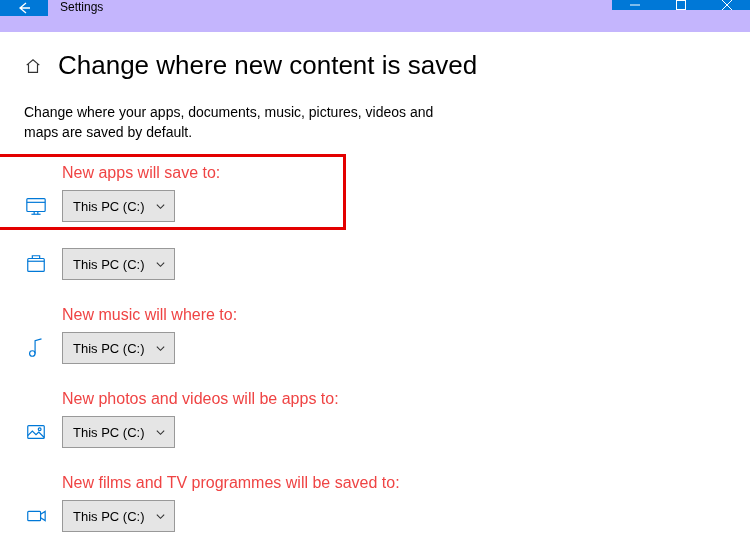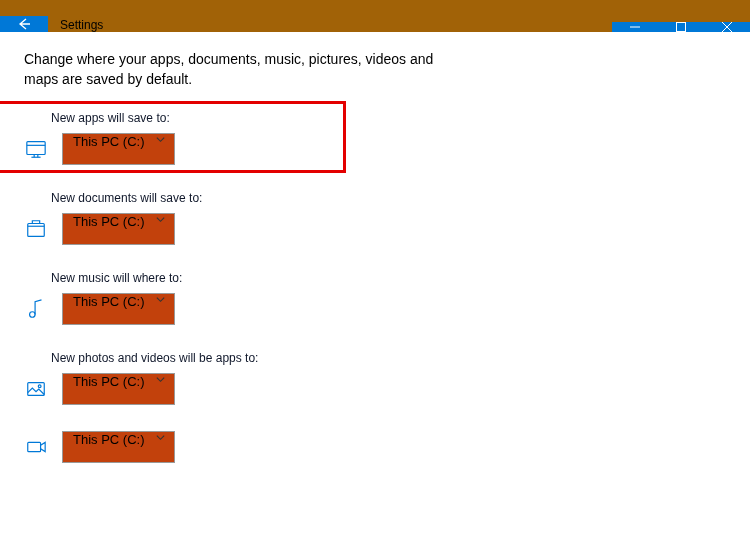--- a/index.html
+++ b/index.html
@@ -8,22 +8,22 @@
       font-size: 14px;
       color: #000;
       background: #fff;
       width: 750px;
       height: 555px;
       overflow: hidden;
     }
     .titlebar {
       height: 32px;
       display: flex;
-      align-items: flex-end;
-      background: #a16207;
+      align-items: flex-start;
+      background: #c4b5fd;
     }
     .back-btn {
       width: 48px;
       background: #0078d7;
       display: flex;
       align-items: center;
       justify-content: center;
       color: #fff;
     }
     .titlebar-title {
@@ -77,48 +77,48 @@
       content: "";
       position: absolute;
       top: -10px;
       left: -52px;
       right: 380px;
       bottom: -8px;
       border: 3px solid #e30000;
       pointer-events: none;
     }
     .setting-label {
-      font-size: 12px;
-      color: #0f172a;
+      font-size: 16px;
+      color: #ef4444;
       margin-bottom: 8px;
-      margin-left: 27px;
+      margin-left: 38px;
     }
     .setting-row {
       display: flex;
       align-items: center;
       gap: 14px;
     }
     .category-icon {
       width: 24px;
       height: 24px;
       display: flex;
       align-items: center;
       justify-content: center;
       color: #0078d7;
       flex-shrink: 0;
     }
     .dropdown {
       border: 1.5px solid #999;
       height: 32px;
       min-width: 98px;
       display: flex;
-      align-items: flex-start;
+      align-items: center;
       padding: 0 8px 0 10px;
       gap: 10px;
-      background: #c2410c;
+      background: #e5e5e5;
       cursor: pointer;
     }
     .dropdown-text {
       font-size: 13px;
       color: #000;
     }
     .dropdown-chevron {
       color: #333;
     }
     svg { display: block; }
@@ -148,20 +148,28 @@
       <svg width="10" height="10" viewBox="0 0 10 10" stroke="currentColor" stroke-width="1">
         <line x1="0" y1="0" x2="10" y2="10"></line>
         <line x1="10" y1="0" x2="0" y2="10"></line>
       </svg>
     </div>
   </div>
 </div>
 
 <div class="content">
 
+  <div class="page-header">
+    <span class="home-icon">
+      <svg width="18" height="18" viewBox="0 0 20 20" fill="none" stroke="currentColor" stroke-width="1.3">
+        <path d="M3 9 L10 3 L17 9 M5 8 V17 H15 V8"></path>
+      </svg>
+    </span>
+    <h1 class="page-title">Change where new content is saved</h1>
+  </div>
 
   <p class="description">Change where your apps, documents, music, pictures, videos and maps are saved by default.</p>
 
   <div class="setting-group highlighted">
     <div class="setting-label">New apps will save to:</div>
     <div class="setting-row">
       <span class="category-icon">
         <svg width="22" height="22" viewBox="0 0 24 24" fill="none" stroke="currentColor" stroke-width="1.3">
           <rect x="2" y="4" width="20" height="14" rx="1"></rect>
           <line x1="2" y1="8" x2="22" y2="8"></line>
@@ -173,21 +181,20 @@
       <div class="dropdown">
         <span class="dropdown-text">This PC (C:)</span>
         <svg class="dropdown-chevron" width="11" height="11" viewBox="0 0 12 12" fill="none" stroke="currentColor" stroke-width="1.2">
           <path d="M2 4 L6 8 L10 4"></path>
         </svg>
       </div>
     </div>
   </div>
 
   <div class="setting-group">
-    <div class="setting-label">New documents will save to:</div>
     <div class="setting-row">
       <span class="category-icon">
         <svg width="22" height="22" viewBox="0 0 24 24" fill="none" stroke="currentColor" stroke-width="1.3">
           <rect x="3" y="6" width="18" height="14" rx="1"></rect>
           <path d="M3 9 H21"></path>
           <path d="M8 6 V3 H16 V6"></path>
         </svg>
       </span>
       <div class="dropdown">
         <span class="dropdown-text">This PC (C:)</span>
@@ -229,20 +236,21 @@
       <div class="dropdown">
         <span class="dropdown-text">This PC (C:)</span>
         <svg class="dropdown-chevron" width="11" height="11" viewBox="0 0 12 12" fill="none" stroke="currentColor" stroke-width="1.2">
           <path d="M2 4 L6 8 L10 4"></path>
         </svg>
       </div>
     </div>
   </div>
 
   <div class="setting-group">
+    <div class="setting-label">New films and TV programmes will be saved to:</div>
     <div class="setting-row">
       <span class="category-icon">
         <svg width="22" height="22" viewBox="0 0 24 24" fill="none" stroke="currentColor" stroke-width="1.3">
           <rect x="3" y="7" width="14" height="10" rx="1"></rect>
           <path d="M17 10 L22 7 V17 L17 14"></path>
         </svg>
       </span>
       <div class="dropdown">
         <span class="dropdown-text">This PC (C:)</span>
         <svg class="dropdown-chevron" width="11" height="11" viewBox="0 0 12 12" fill="none" stroke="currentColor" stroke-width="1.2">

